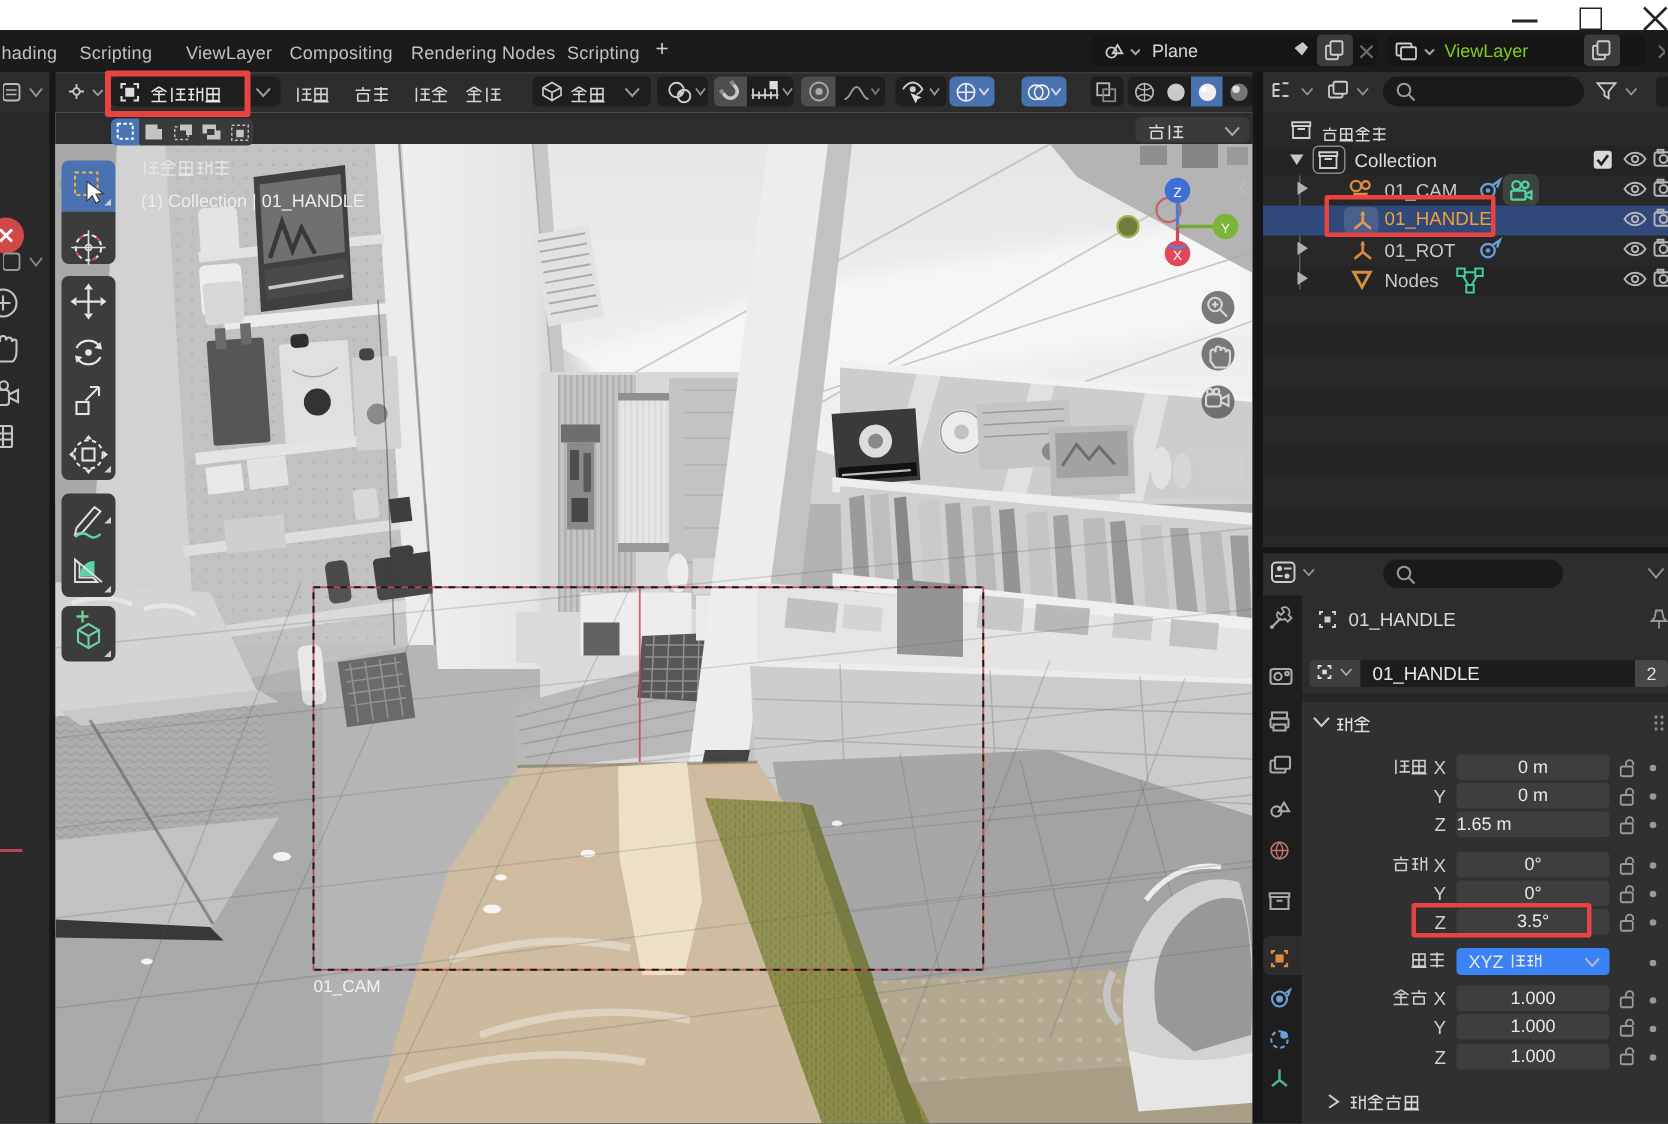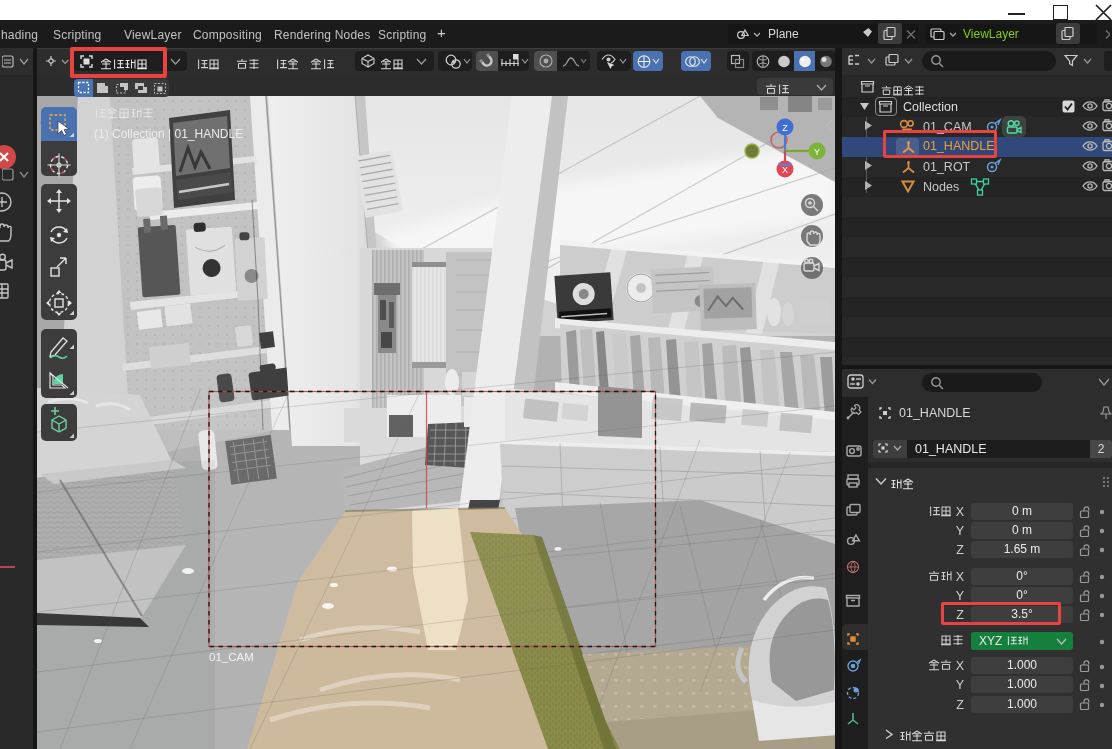--- a/index.html
+++ b/index.html
@@ -954,25 +954,25 @@
         </svg></div>
 <div class="abs" style="left:872px;top:659px;width:92px;text-align:right;color:#cfcfcf;font-size:12.5px"><svg class="cj" width="12" height="12" viewBox="0 0 12 12">
           <use href="#cjd"></use>
         </svg><svg class="cj" width="12" height="12" viewBox="0 0 12 12">
           <use href="#cjf"></use>
         </svg> X</div>
 <div class="abs" style="left:872px;top:678px;width:92px;text-align:right;color:#cfcfcf;font-size:12.5px">Y</div>
 <div class="abs" style="left:872px;top:698px;width:92px;text-align:right;color:#cfcfcf;font-size:12.5px">Z</div>
 <div class="abs" style="left:971px;top:503px;width:102px;height:17px;background:#3e3e3e;border-radius:3px;text-align:center;font-size:12px;color:#e9e9e9;line-height:17px">0 m</div>
 <div class="abs" style="left:971px;top:522px;width:102px;height:17px;background:#3e3e3e;border-radius:3px;text-align:center;font-size:12px;color:#e9e9e9;line-height:17px">0 m</div>
-<div class="abs" style="left:971px;top:541px;width:102px;height:17px;background:#3e3e3e;border-radius:3px;text-align:center;font-size:12px;color:#e9e9e9;line-height:17px">1.65 m</div>
+<div class="abs" style="left:971px;top:541px;width:102px;height:17px;background:#3e3e3e;border-radius:3px;text-align:left;font-size:12px;color:#e9e9e9;line-height:17px">1.65 m</div>
 <div class="abs" style="left:971px;top:568px;width:102px;height:17px;background:#3e3e3e;border-radius:3px;text-align:center;font-size:12px;color:#e9e9e9;line-height:17px">0°</div>
 <div class="abs" style="left:971px;top:587px;width:102px;height:17px;background:#3e3e3e;border-radius:3px;text-align:center;font-size:12px;color:#e9e9e9;line-height:17px">0°</div>
 <div class="abs" style="left:971px;top:606px;width:102px;height:17px;background:#3e3e3e;border-radius:3px;text-align:center;font-size:12px;color:#e9e9e9;line-height:17px">3.5°</div>
-<div class="abs" style="left:971px;top:632px;width:102px;height:18px;background:#15803d;border-radius:3px;font-size:12px;color:#e9e9e9;line-height:18px"><span style="margin-left:8px">XYZ </span><svg class="cj" width="11" height="11" viewBox="0 0 12 12">
+<div class="abs" style="left:971px;top:632px;width:102px;height:18px;background:#3b82f6;border-radius:3px;font-size:12px;color:#e9e9e9;line-height:18px"><span style="margin-left:8px">XYZ </span><svg class="cj" width="11" height="11" viewBox="0 0 12 12">
           <use href="#cjc"></use>
         </svg><svg class="cj" width="11" height="11" viewBox="0 0 12 12">
           <use href="#cje"></use>
         </svg></div>
 <svg class="abs" style="left:1056px;top:638px" width="12" height="8">
         <path d="M1 1l4.5 5L10 1" fill="none" stroke="#bbb" stroke-width="1.3"></path>
       </svg>
 <div class="abs" style="left:971px;top:657px;width:102px;height:17px;background:#3e3e3e;border-radius:3px;text-align:center;font-size:12px;color:#e9e9e9;line-height:17px">1.000</div>
 <div class="abs" style="left:971px;top:676px;width:102px;height:17px;background:#3e3e3e;border-radius:3px;text-align:center;font-size:12px;color:#e9e9e9;line-height:17px">1.000</div>
 <div class="abs" style="left:971px;top:696px;width:102px;height:17px;background:#3e3e3e;border-radius:3px;text-align:center;font-size:12px;color:#e9e9e9;line-height:17px">1.000</div>

